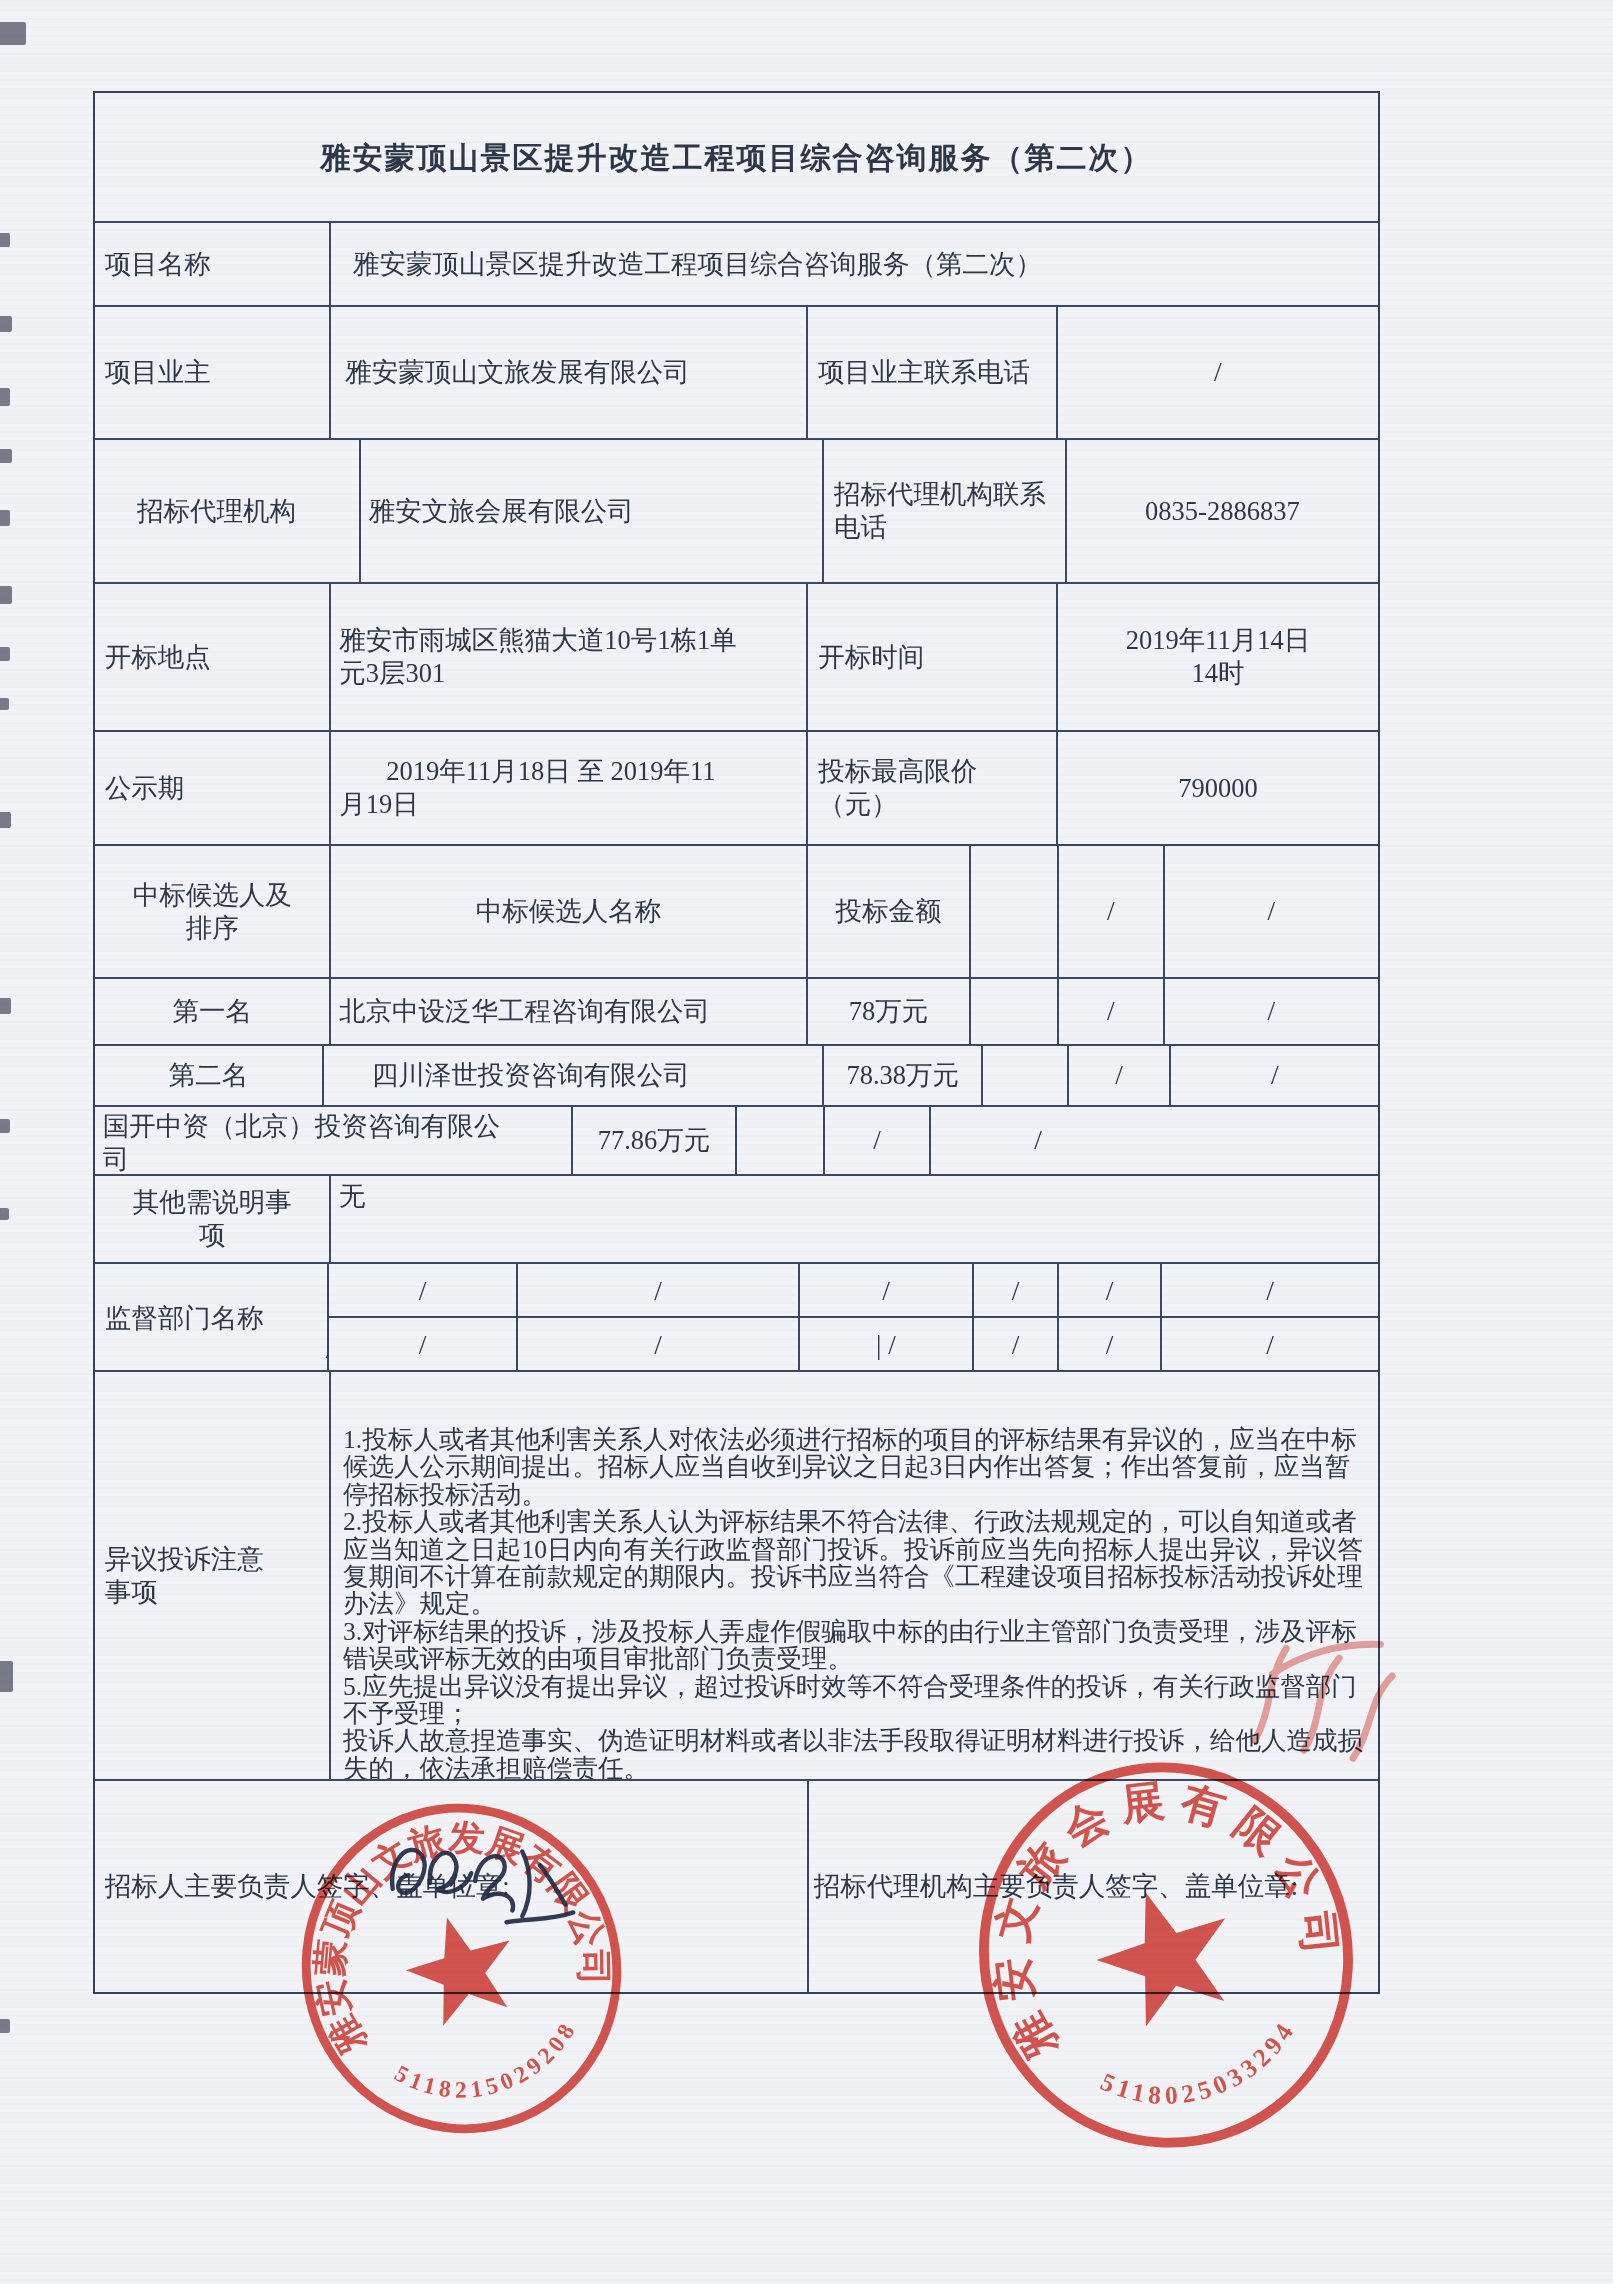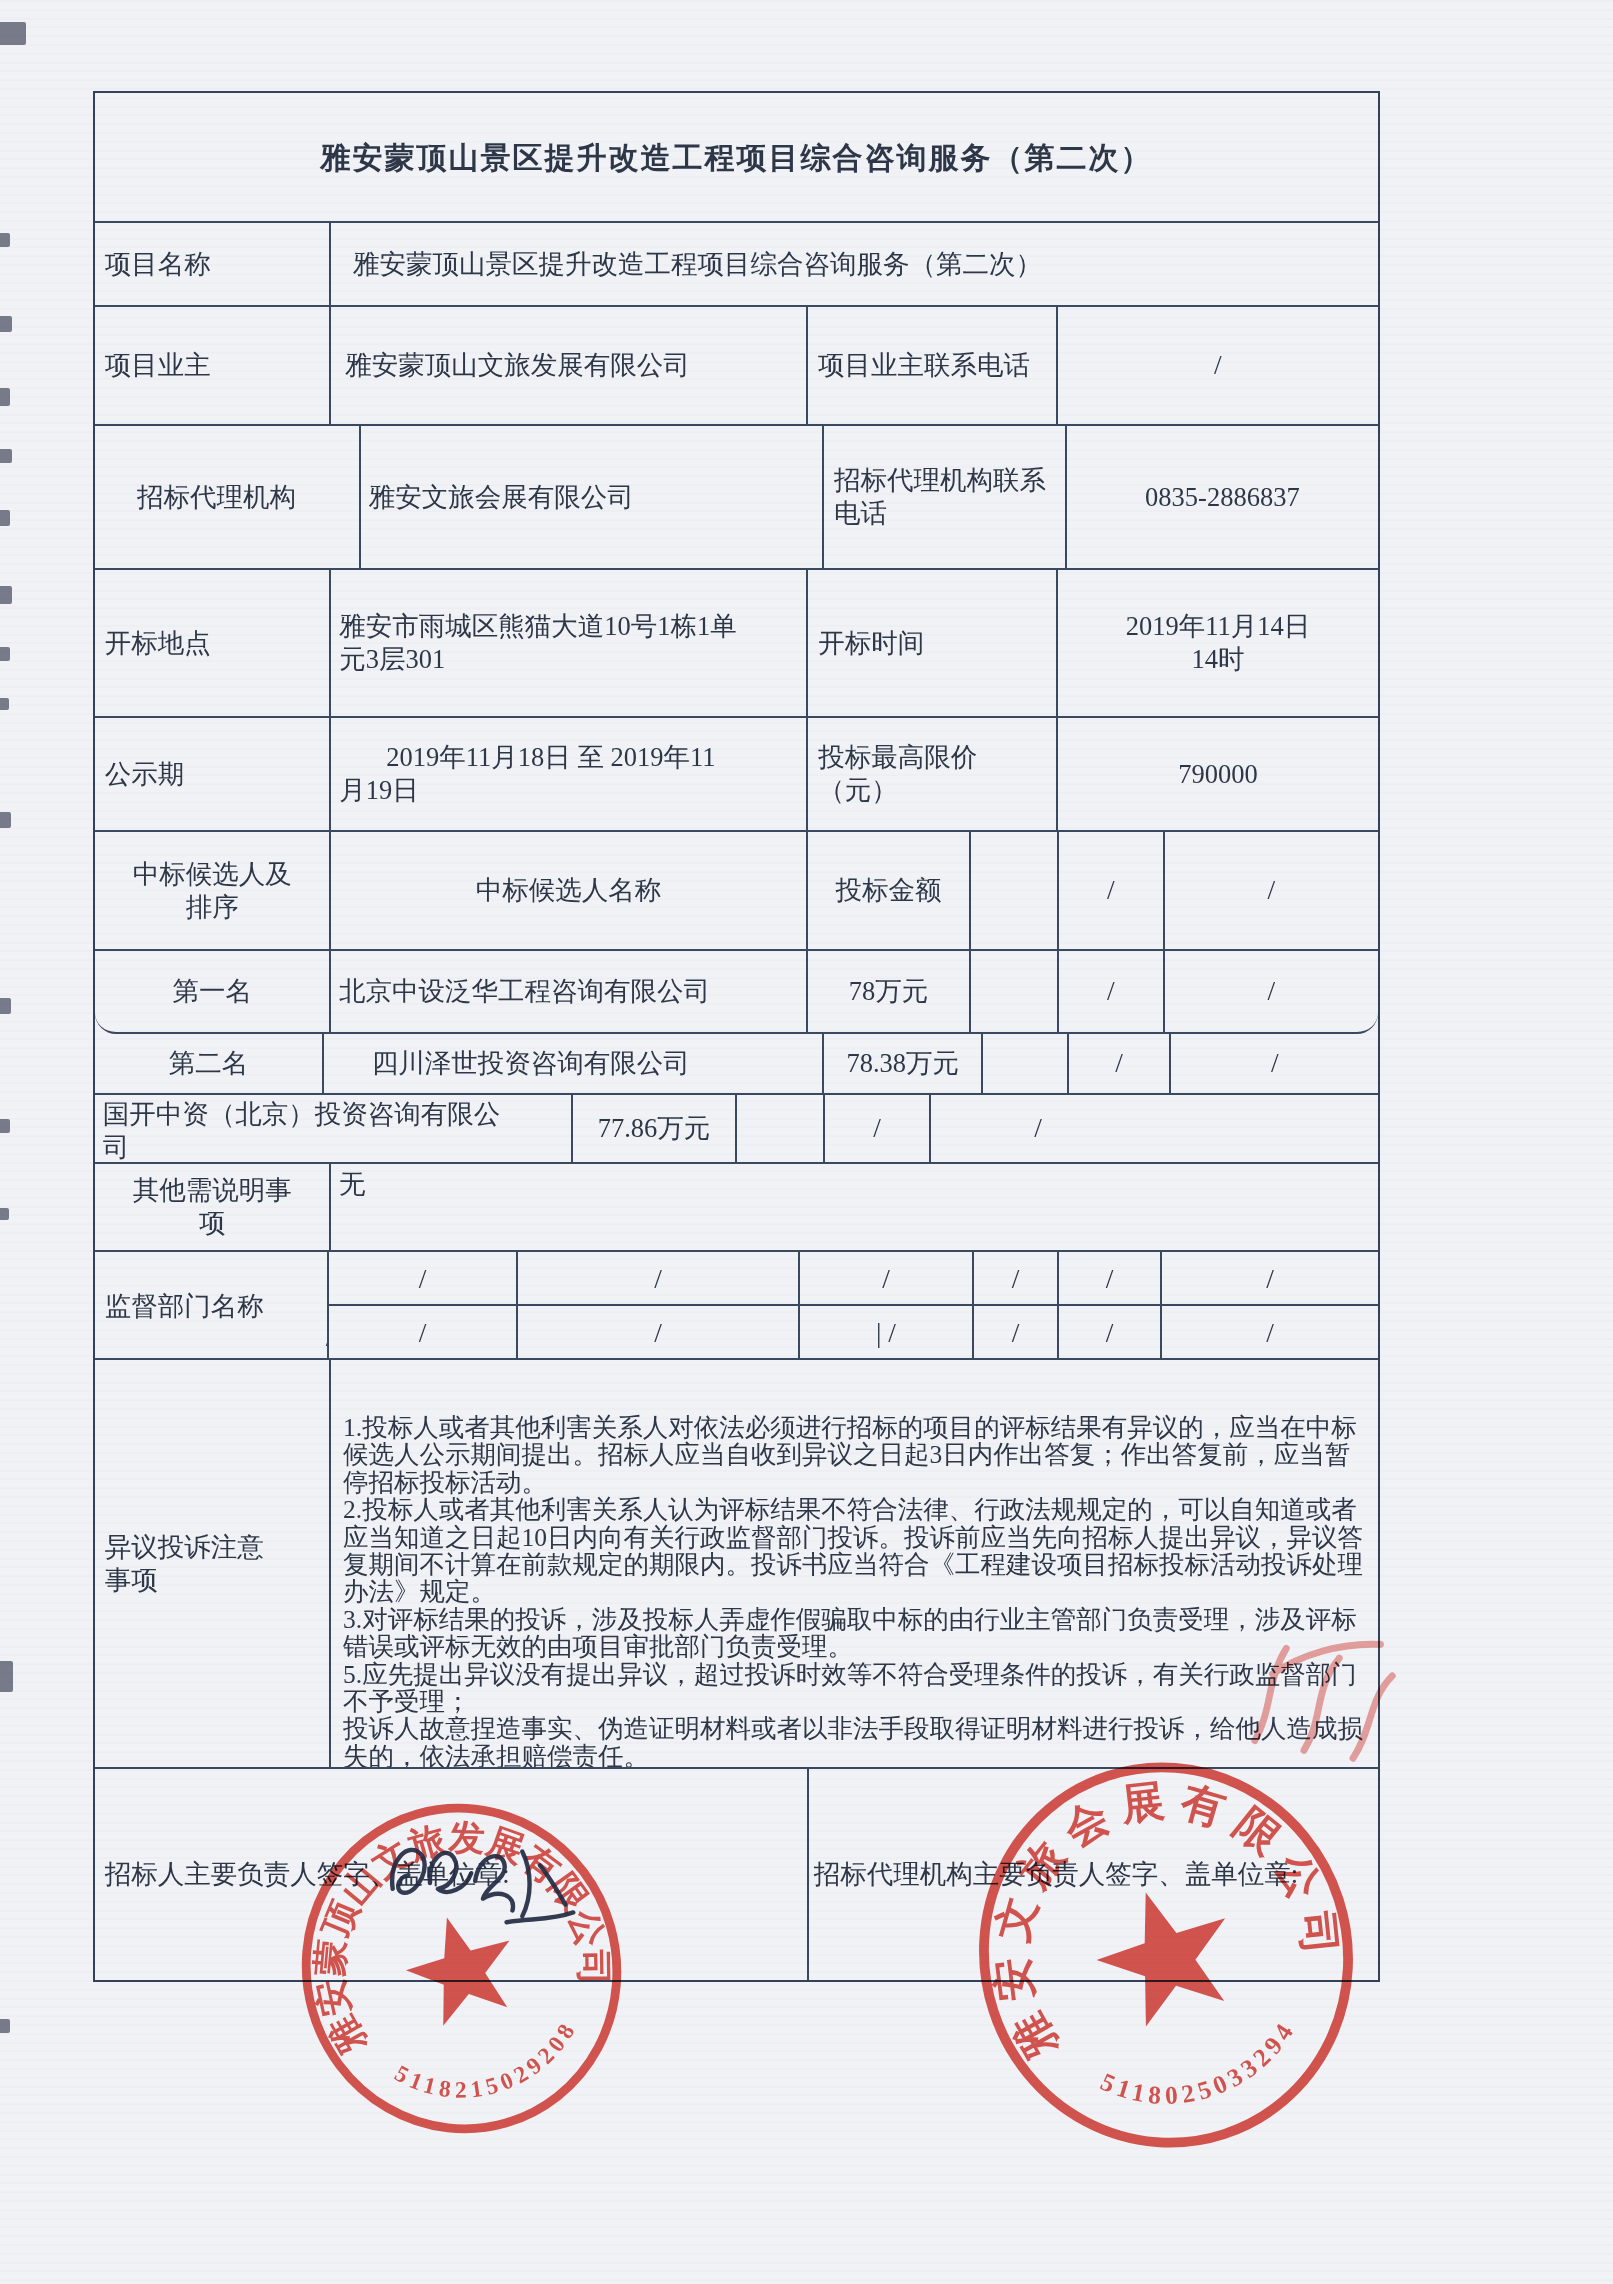--- a/index.html
+++ b/index.html
@@ -22,22 +22,22 @@
     box-sizing:border-box; border-right:2px solid #3a4860;
     display:flex; align-items:center; padding:3.9px 9.8px;
     font-size:26.5px; line-height:33px; overflow:hidden; position:relative;
   }
   .cell:last-child{border-right:none;}
   .c-center{justify-content:center; text-align:center;}
   .c-top{align-items:flex-start;}
   .lines span{display:block;}
   .title-row{height:130px;}
   .title-cell{width:100%; justify-content:center; font-size:30px; font-weight:700; letter-spacing:2px;}
-  .h86{height:84px;} .h136{height:119px;} .h147{height:144px;} .h151{height:148px;}
-  .h116{height:114px;} .h68{height:83px;border-radius:21px;} .h62{height:61px;} .h70{height:69px;}
+  .h86{height:84px;} .h136{height:133px;} .h147{height:144px;} .h151{height:148px;}
+  .h116{height:114px;} .h68{height:67px;} .h62{height:61px;} .h70{height:69px;}
   .h90{height:88px;} .h55{height:54px;} .h417{height:409px;} .h215{height:211px;}
   .w242{width:237px;} .w488{width:478px;} .w255{width:250px;} .w328{width:321px;}
   .w167{width:164px;} .w90{width:88px;} .w108{width:106px;} .w218{width:214px;}
   .w193{width:189px;} .w288{width:282px;} .w178{width:174px;} .w87{width:85px;}
   .w105{width:103px;} .w220{width:216px;} .w730{width:716px;} .w583{width:571px;}
   .w1071{width:1050px;}
   .indent1{padding-left:47px;}
   .name-clip{align-items:flex-start; padding-top:2.9px;}
   .name-clip .lines span{line-height:33px;}
   .notice-text{display:block; font-size:25.5px; line-height:27.4px; padding-top:2px;margin-top:48px;}

